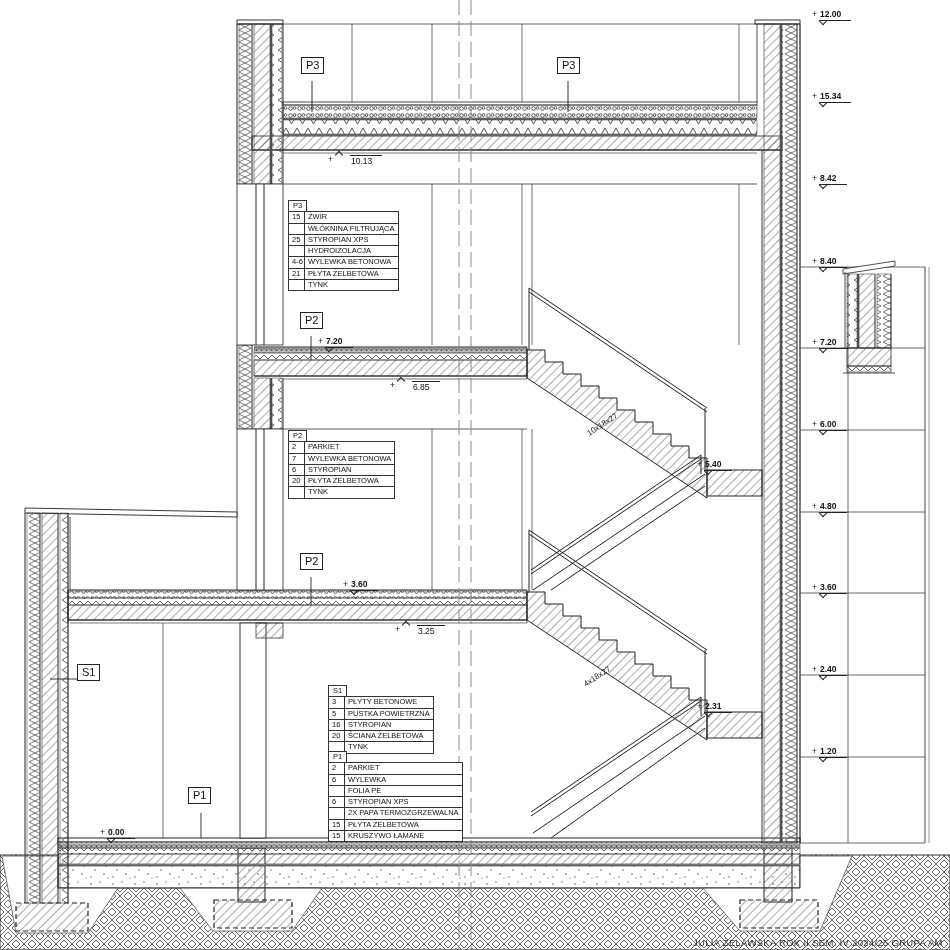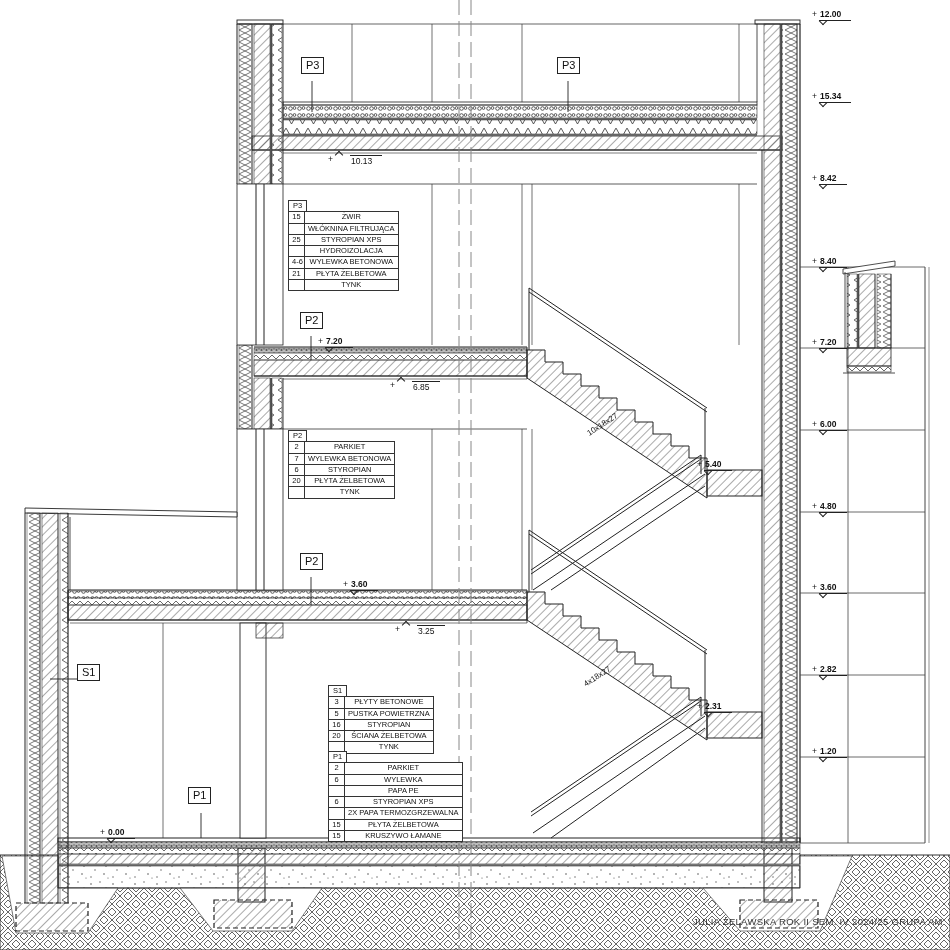--- a/index.html
+++ b/index.html
@@ -5,40 +5,40 @@
   html,body{margin:0;padding:0;background:#e8e8e8;}
   .canvas{position:relative;width:950px;height:950px;background:#fff;overflow:hidden;
           font-family:"Liberation Sans",sans-serif;color:#111;}
   svg.linework{position:absolute;left:0;top:0;}
 
   
   .ltable{position:absolute;font-size:7.5px;line-height:1.1;}
   .lt-head{display:inline-block;border:1px solid #333;background:#fff;padding:1px 4px;margin-bottom:-1px;}
   .lt-grid{display:grid;grid-template-columns:16px max-content;border-top:1px solid #333;
            border-left:1px solid #333;background:#fff;width:max-content;}
-  .lt-c1,.lt-c2{border-right:1px solid #333;border-bottom:1px solid #333;padding:1px 3px;min-height:8px;white-space:nowrap;text-align:center;}
+  .lt-c1,.lt-c2{border-right:1px solid #333;border-bottom:1px solid #333;padding:1px 3px;min-height:8px;white-space:nowrap;}
 
   
   .seclabel{position:absolute;border:1.3px solid #222;background:#fff;font-size:11px;
             padding:2px 4px;line-height:1;}
 
   
   .marker{position:absolute;font-size:8.5px;line-height:1;color:#111;}
   .marker .lab{display:flex;gap:2px;}
   .marker .val{white-space:nowrap;}
   .m-down .val{border-bottom:1px solid #222;padding:0 10px 1px 1px;font-weight:bold;}
   .m-down .tri{display:block;width:5px;height:5px;border-right:1.1px solid #222;
                border-bottom:1.1px solid #222;transform:rotate(45deg);margin:-3px 0 0 8px;}
   .m-up{display:flex;flex-direction:column;align-items:flex-start;}
   .m-up .tri{display:block;width:5px;height:5px;border-left:1.1px solid #222;
              border-top:1.1px solid #222;transform:rotate(45deg);margin:0 0 -3px 8px;}
   .m-up .val{border-top:1px solid #222;padding:1px 10px 0 1px;margin-left:15px;}
 
   .stairlabel{position:absolute;font-size:8px;transform:rotate(-33deg);white-space:nowrap;}
-  .titletext{position:absolute;left:693px;top:916px;font-size:9.5px;color:#222;
+  .titletext{position:absolute;left:693px;top:937px;font-size:9.5px;color:#222;
              white-space:nowrap;letter-spacing:.3px;opacity:.9;}
 </style>
 </head>
 <body>
 
 <div class="canvas">
 
 <svg class="linework" width="950" height="950" viewBox="0 0 950 950">
   <defs>
     <pattern id="ph" width="6" height="6" patternUnits="userSpaceOnUse" patternTransform="rotate(45)">
@@ -317,21 +317,21 @@
         <div class="lt-c2">ŚCIANA ŻELBETOWA</div>
         <div class="lt-c1"></div>
         <div class="lt-c2">TYNK</div>
       </div></div>
 <div class="ltable" style="left:328px;top:751px"><div class="lt-head">P1</div><div class="lt-grid">
         <div class="lt-c1">2</div>
         <div class="lt-c2">PARKIET</div>
         <div class="lt-c1">6</div>
         <div class="lt-c2">WYLEWKA</div>
         <div class="lt-c1"></div>
-        <div class="lt-c2">PAPA PE</div>
+        <div class="lt-c2">FOLIA PE</div>
         <div class="lt-c1">6</div>
         <div class="lt-c2">STYROPIAN XPS</div>
         <div class="lt-c1"></div>
         <div class="lt-c2">2X PAPA TERMOZGRZEWALNA</div>
         <div class="lt-c1">15</div>
         <div class="lt-c2">PŁYTA ŻELBETOWA</div>
         <div class="lt-c1">15</div>
         <div class="lt-c2">KRUSZYWO ŁAMANE</div>
       </div></div>
 
@@ -395,21 +395,21 @@
       <div class="marker m-down" style="left: 812px; top: 583px;">
         <span class="lab">
           <span class="sign">+</span>
           <span class="val">3.60</span>
         </span>
         <span class="tri"></span>
       </div>
       <div class="marker m-down" style="left: 812px; top: 665px;">
         <span class="lab">
           <span class="sign">+</span>
-          <span class="val">2.82</span>
+          <span class="val">2.40</span>
         </span>
         <span class="tri"></span>
       </div>
       <div class="marker m-down" style="left: 812px; top: 747px;">
         <span class="lab">
           <span class="sign">+</span>
           <span class="val">1.20</span>
         </span>
         <span class="tri"></span>
       </div>

